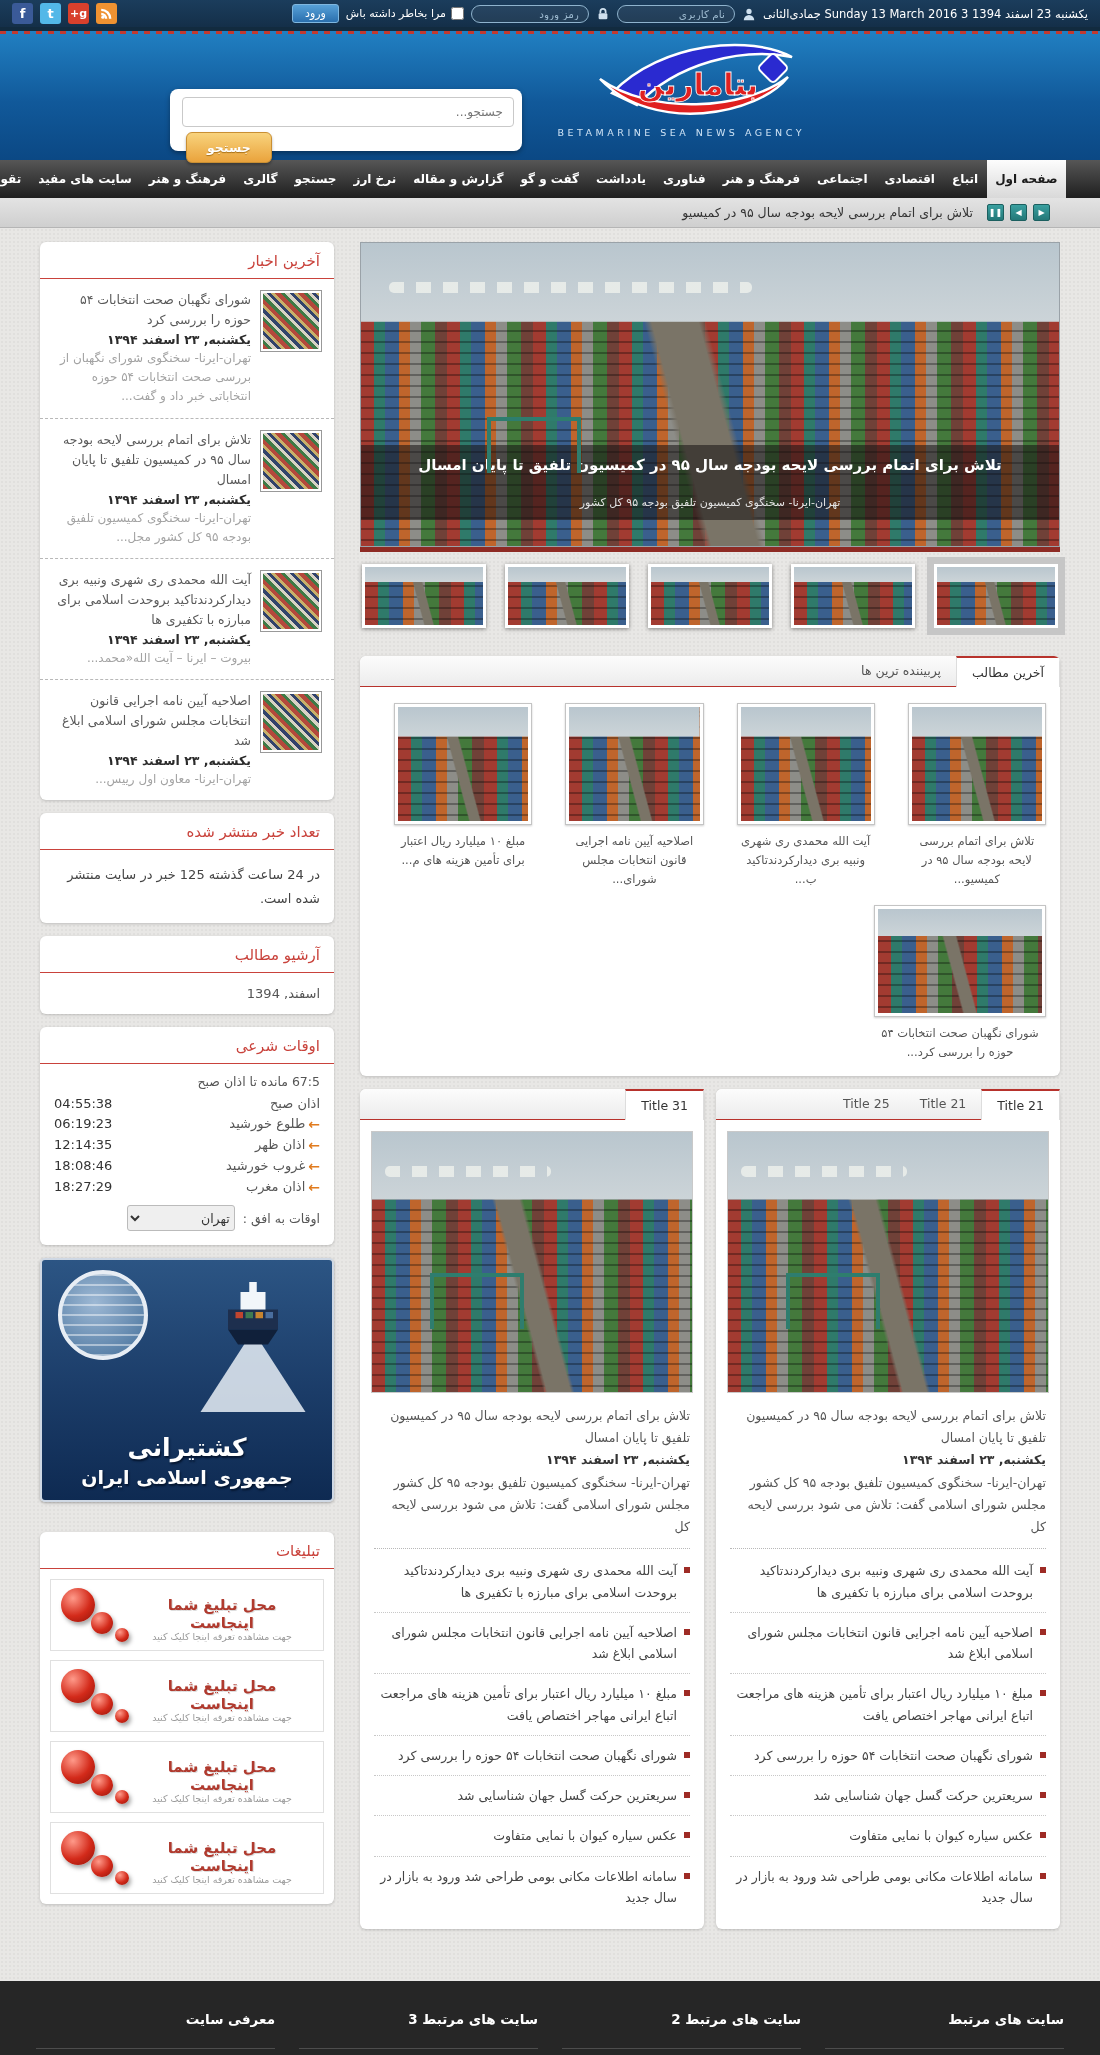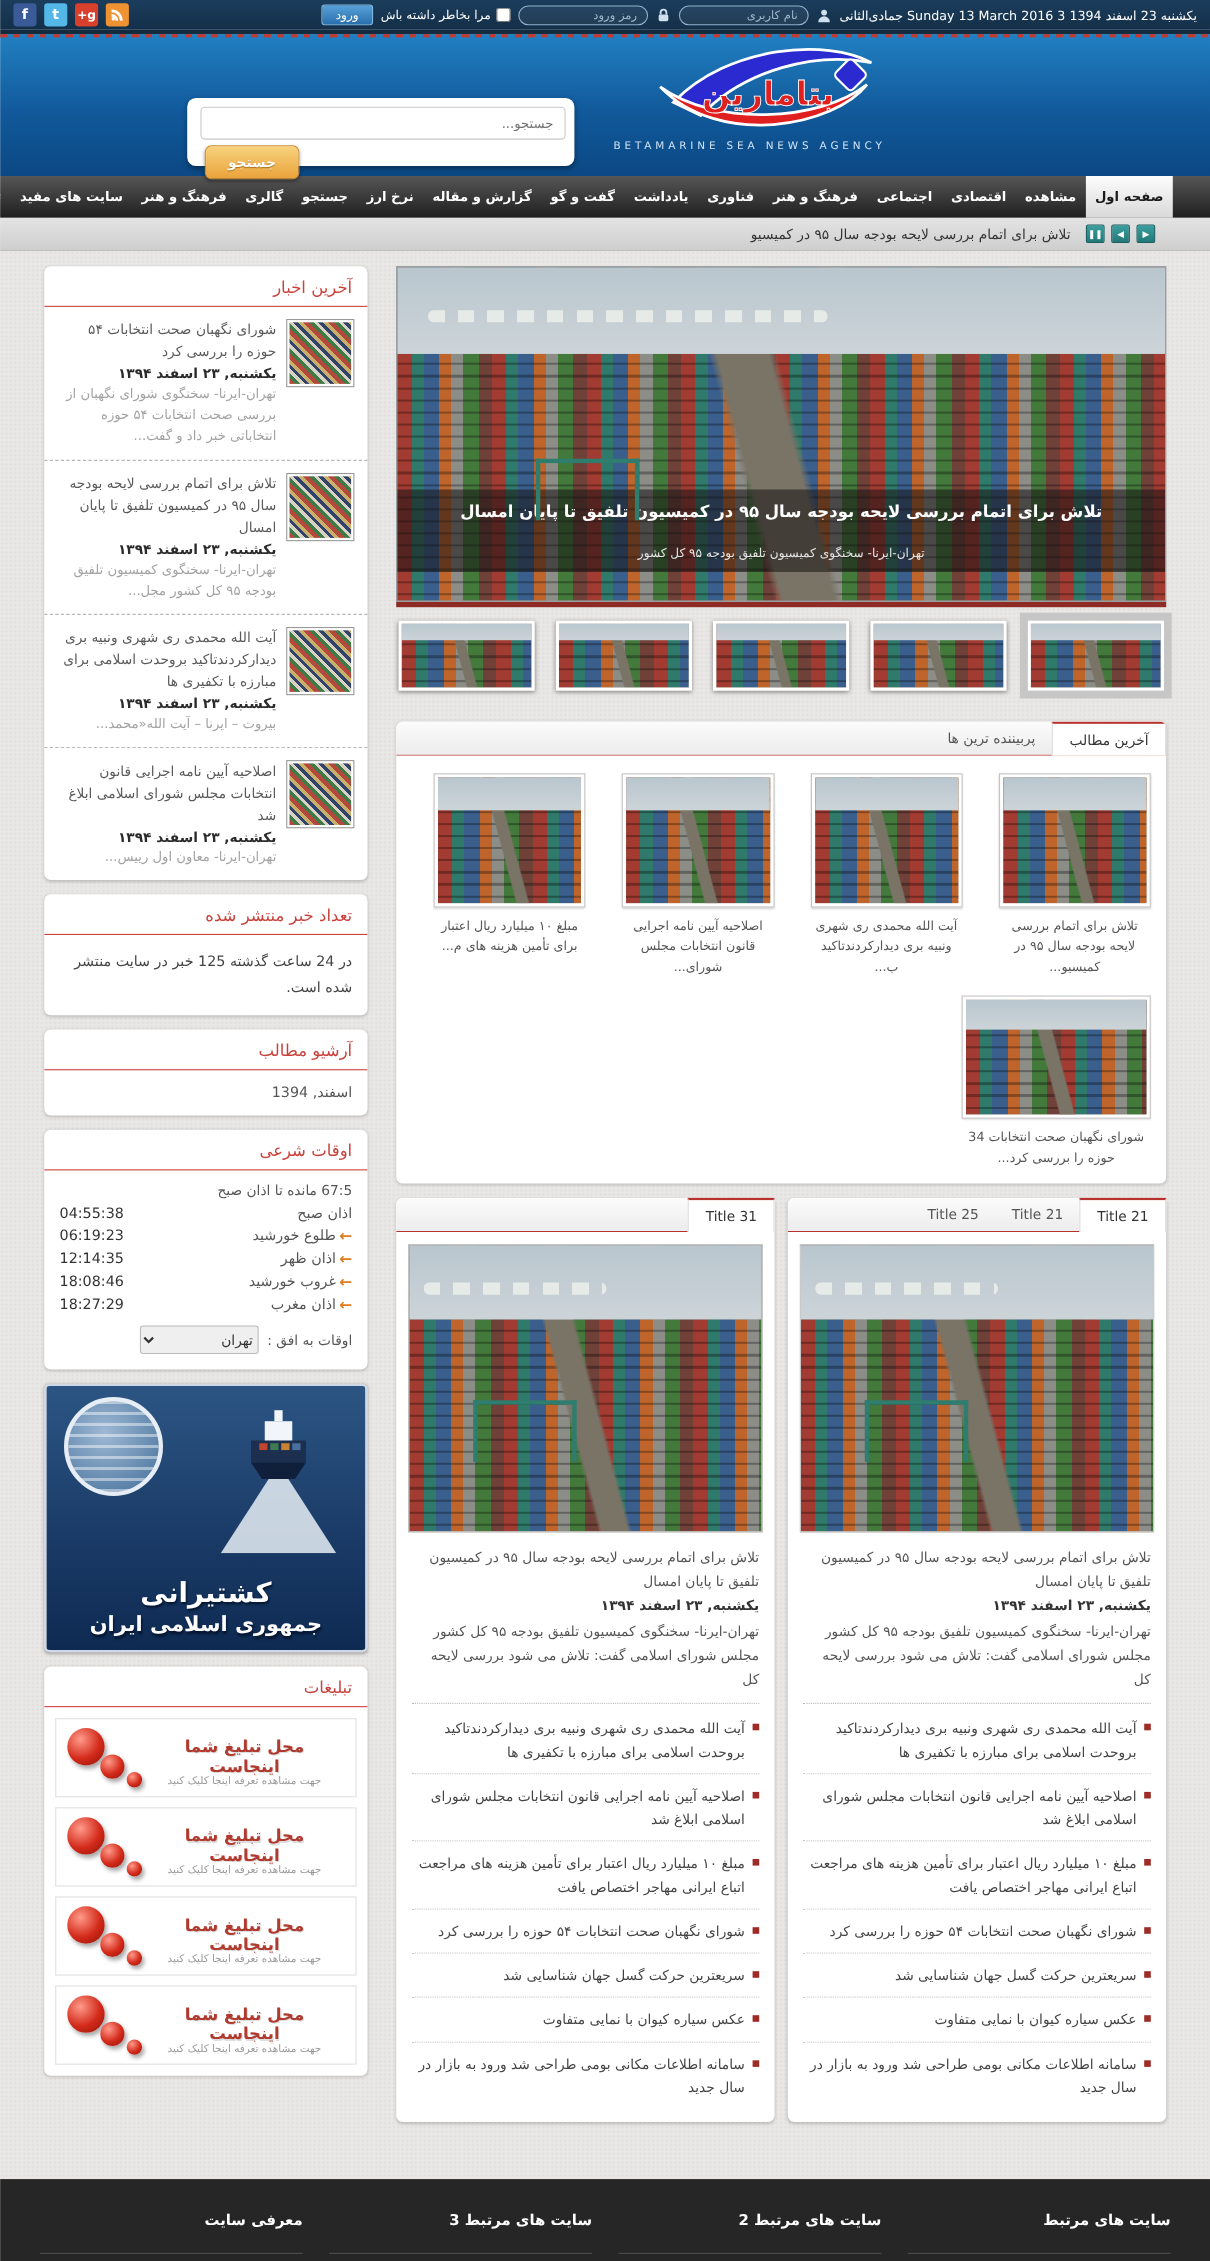--- a/index.html
+++ b/index.html
@@ -123,21 +123,21 @@
   .prayer-body { padding:10px 14px 14px; }
   .pcount { color:#555; font-size:12.5px; margin-bottom:4px; text-align:right; }
   .prow { display:flex; justify-content:space-between; padding:2.5px 0; font-size:13px; }
   .plabel { color:#555; display:flex; align-items:center; gap:3px; }
   .parrow { color:#e07b1e; font-weight:bold; font-size:14px; }
   .ptime { color:#333; direction:ltr; }
   .crow { display:flex; align-items:center; gap:8px; margin-top:8px; color:#555; font-size:12.5px; }
   .crow select { width:108px; height:26px; border:1px solid #bbb; border-radius:3px; font-size:12.5px; font-family:inherit; color:#333; }
 
   
-  .shipbanner { height:244px; border-radius:5px; margin-bottom:13px; position:relative; overflow:hidden;
+  .shipbanner { height:244px; border-radius:5px; margin-bottom:30px; position:relative; overflow:hidden;
     background:linear-gradient(180deg,#2c5584 0%, #1b3c68 55%, #0e2a52 100%);
     border:2px solid #cfd8e4; box-shadow:0 1px 3px rgba(0,0,0,0.3); }
   .emblem { position:absolute; top:10px; left:16px; width:90px; height:90px; border-radius:50%;
     border:4px solid #e7edf4; background:
       repeating-linear-gradient(0deg, rgba(255,255,255,0.45) 0 2px, transparent 2px 10px),
       radial-gradient(circle at 40% 35%, #9db8d4, #5a81a8 75%); }
   .ship-art { position:absolute; top:2px; right:4px; }
   .ship-txt { position:absolute; bottom:12px; left:0; right:0; text-align:center; }
   .ship-txt .l1 { color:#fff; font-size:25px; font-weight:bold; text-shadow:1px 2px 2px #05152e; }
   .ship-txt .l2 { color:#fdfdfd; font-size:19px; font-weight:bold; margin-top:4px; text-shadow:1px 2px 2px #05152e; }
@@ -205,21 +205,21 @@
     <div class="agency">BETAMARINE SEA NEWS AGENCY</div>
   </div>
   <div class="searchbox">
     <input class="search-input" type="text" placeholder="جستجو..." style="">
     <button class="search-btn">جستجو</button>
   </div>
 </div>
 
 <div class="navbar">
   <span class="nav-item active">صفحه اول</span>
-  <span class="nav-item">مشاهده</span>
+  <span class="nav-item">اتباع</span>
   <span class="nav-item">اقتصادی</span>
   <span class="nav-item">اجتماعی</span>
   <span class="nav-item">فرهنگ و هنر</span>
   <span class="nav-item">فناوری</span>
   <span class="nav-item">یادداشت</span>
   <span class="nav-item">گفت و گو</span>
   <span class="nav-item">گزارش و مقاله</span>
   <span class="nav-item">نرخ ارز</span>
   <span class="nav-item">جستجو</span>
   <span class="nav-item">گالری</span>
@@ -286,21 +286,21 @@
               <div class="port"></div>
             </div>
           <div class="ccap">مبلغ ۱۰ میلیارد ریال اعتبار برای تأمین هزینه های م...</div>
         </div>
       </div>
       <div class="cards single">
         <div class="card">
           <div class="cimg">
               <div class="port"></div>
             </div>
-          <div class="ccap">شورای نگهبان صحت انتخابات 34 حوزه را بررسی کرد...</div>
+          <div class="ccap">شورای نگهبان صحت انتخابات ۵۴ حوزه را بررسی کرد...</div>
         </div>
       </div>
     </div>
 
     <div class="cols">
 
       <div class="colbox">
         <div class="tabbar">
           <span class="tab active">Title 21</span>
           <span class="tab">Title 21</span>

